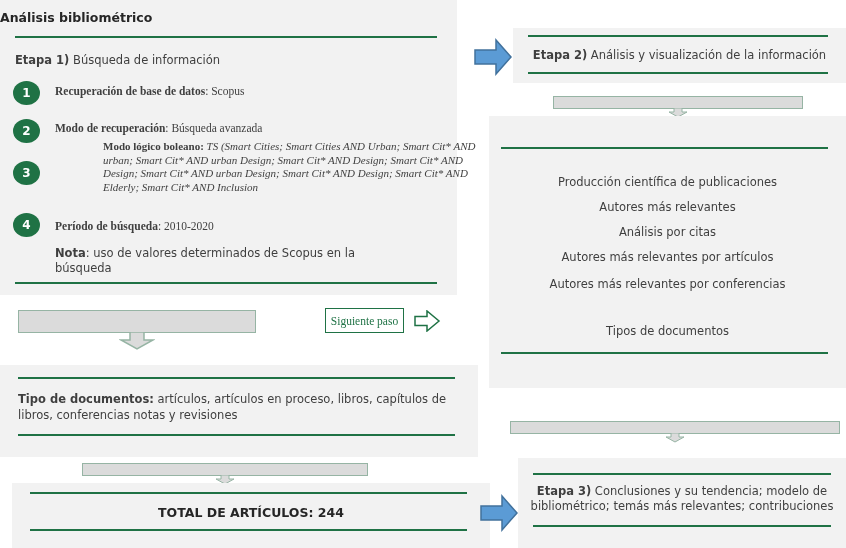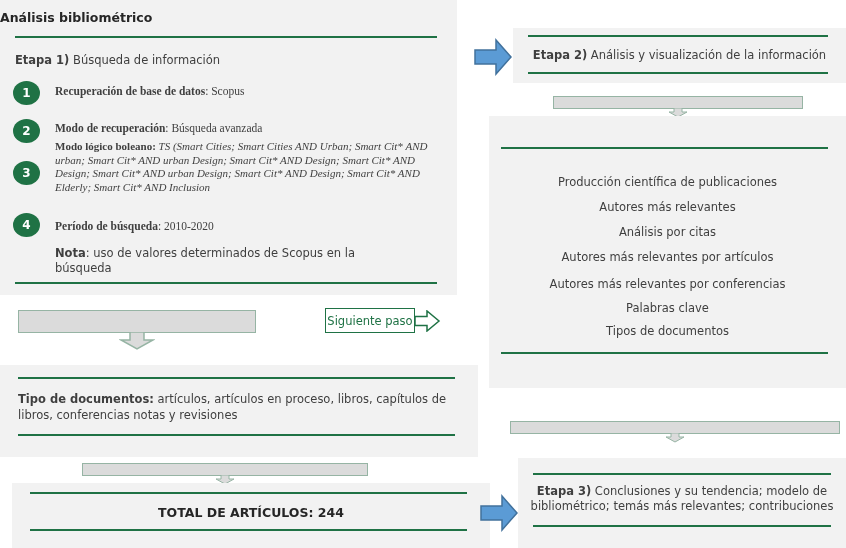--- a/index.html
+++ b/index.html
@@ -14,32 +14,32 @@
   .italic{font-style:italic;}
 
   
   #left-panel{left:0;top:0;width:457px;height:295px;}
   #lp-title{position:absolute;left:0;top:10px;width:457px;text-align:left;font-weight:bold;font-size:12.5px;color:#262626;}
   #lp-rule-top{left:15px;top:36px;width:422px;}
   #lp-etapa{position:absolute;left:15px;top:53px;font-size:11.5px;}
   .step-circle{position:absolute;width:27px;height:24px;border-radius:50%;background:#1f7245;color:#ffffff;
     display:flex;align-items:center;justify-content:center;font-size:12px;font-weight:bold;}
   .step-text{position:absolute;left:55px;font-size:11.5px;font-family:Liberation Serif, serif;}
-  #step3-text{top:140px;width:394px;font-size:11px;line-height:13.6px;}
+  #step3-text{top:140px;width:394px;font-size:11px;line-height:13.6px;margin-left:48px;}
   #lp-nota{position:absolute;left:55px;top:246px;width:345px;font-size:11.5px;line-height:14.5px;}
   #lp-rule-bottom{left:15px;top:282px;width:422px;}
 
   
   .flow-bar{position:absolute;background:#dbdbdb;border:1.5px solid #96b4a4;box-sizing:border-box;}
   .flow-arrow{position:absolute;}
 
   
-  #siguiente-btn{position:absolute;left:325px;top:308px;width:90px;height:25px;background:#ffffff;
+  #siguiente-btn{position:absolute;left:325px;top:308px;width:79px;height:25px;background:#ffffff;
     border:1.5px solid #1f7245;box-sizing:border-box;color:#1f7245;font-size:11.5px;
-    display:flex;align-items:center;justify-content:center;cursor:pointer;}
+    display:flex;align-items:center;justify-content:center;cursor:pointer;font-family:Liberation Serif, serif;}
   #siguiente-arrow{position:absolute;left:414px;top:310px;}
 
   
   #tipo-panel{left:0;top:365px;width:478px;height:92px;}
   #tipo-rule-top{left:18px;top:12px;width:437px;}
   #tipo-text{position:absolute;left:18px;top:26px;width:440px;font-size:11.5px;line-height:16px;}
   #tipo-rule-bottom{left:18px;top:69px;width:437px;}
 
   
   #total-panel{left:12px;top:483px;width:478px;height:65px;}
@@ -159,21 +159,20 @@
   <polygon points="7,0 15,0 15,4 20,4 11,9 2,4 7,4" fill="#dbdbdb" stroke="#96b4a4" stroke-width="1"></polygon>
 </svg>
 
 <div class="panel" id="list-panel">
   <div class="rule" id="list-rule-top"></div>
   <div class="list-item" style="top:59px;">Producción científica de publicaciones</div>
   <div class="list-item" style="top:84px;">Autores más relevantes</div>
   <div class="list-item" style="top:109px;">Análisis por citas</div>
   <div class="list-item" style="top:134px;">Autores más relevantes por artículos</div>
   <div class="list-item" style="top:161px;">Autores más relevantes por conferencias</div>
-  <div class="list-item" style="top:185px;">Palabras clave</div>
   <div class="list-item" style="top:208px;">Tipos de documentos</div>
   <div class="rule" id="list-rule-bottom"></div>
 </div>
 
 <div class="flow-bar" style="left:510px;top:421px;width:330px;height:13px;"></div>
 <svg class="flow-arrow" style="left:664px;top:433px;" width="22" height="10" viewBox="0 0 22 10">
   <polygon points="7,0 15,0 15,4 20,4 11,9 2,4 7,4" fill="#dbdbdb" stroke="#96b4a4" stroke-width="1"></polygon>
 </svg>
 
 <svg class="blue-arrow" style="left:480px;top:494px;" width="39" height="38" viewBox="0 0 39 38">

